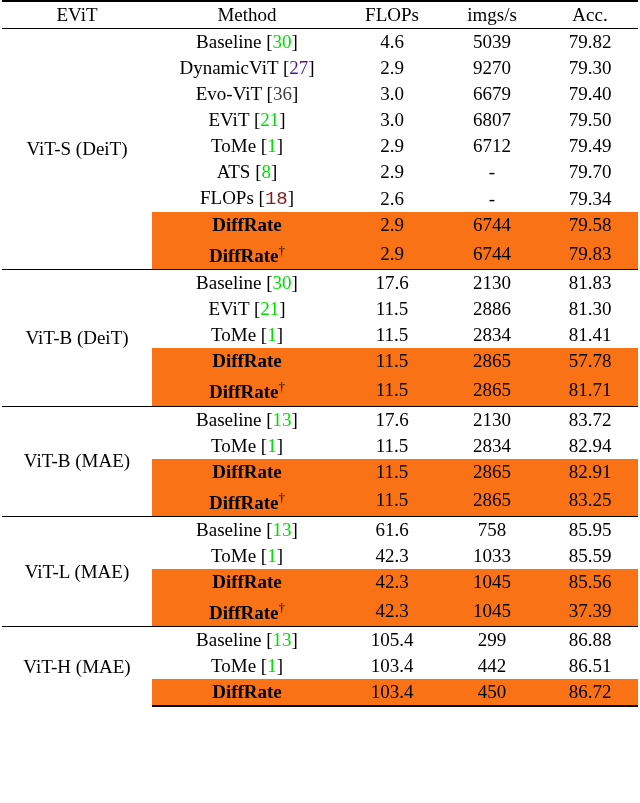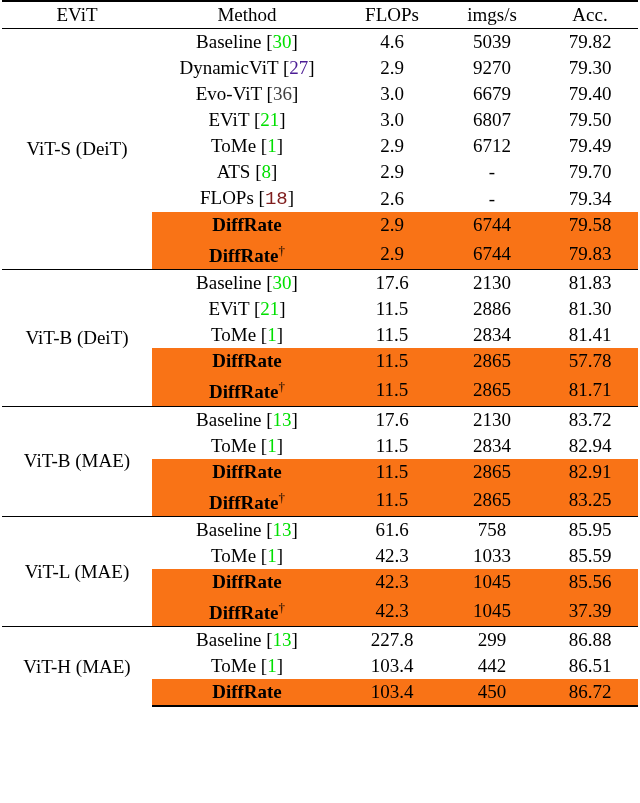--- a/index.html
+++ b/index.html
@@ -233,21 +233,21 @@
         </tr>
         <tr>
           <td class="shaded"><span class="bold">DiffRate</span><span class="dag">†</span></td>
           <td class="shaded bold">42.3</td>
           <td class="shaded">1045</td>
           <td class="shaded bold">37.39</td>
         </tr>
         <tr class="rule-mid">
           <td rowspan="3" class="model-cell">ViT-H (MAE)</td>
           <td><span>Baseline</span> [<span class="cite" style="color: rgb(0, 224, 0);">13</span>]</td>
-          <td>227.8</td>
+          <td>105.4</td>
           <td>299</td>
           <td>86.88</td>
         </tr>
         <tr>
           <td><span>ToMe</span> [<span class="cite" style="color: rgb(0, 224, 0);">1</span>]</td>
           <td>103.4</td>
           <td>442</td>
           <td>86.51</td>
         </tr>
         <tr class="rule-bottom">

